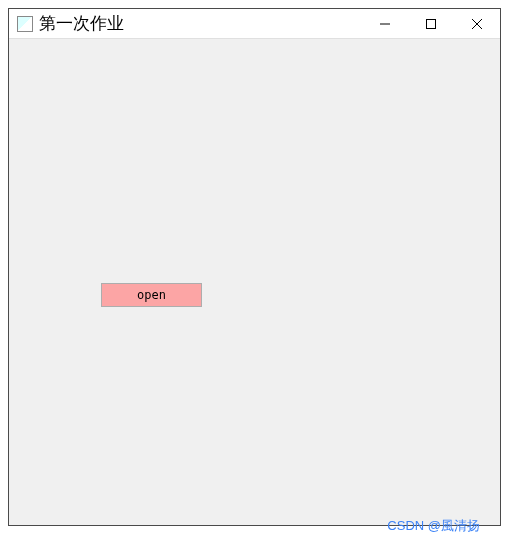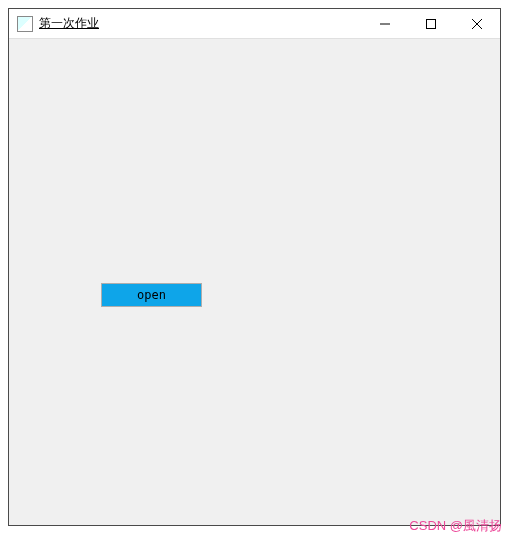--- a/index.html
+++ b/index.html
@@ -34,24 +34,23 @@
     }
     .titlebar-icon {
       width: 16px;
       height: 16px;
       margin-left: 8px;
       margin-right: 6px;
       border: 1px solid #888;
       background: linear-gradient(135deg, #dff 0%, #dff 50%, #fff 50%, #fff 100%);
     }
     .titlebar-title {
-      font-size: 12px;
+      font-size: 17px;
       color: #000;
       flex: 0 0 auto;
-      text-decoration: underline;
     }
     .titlebar-spacer {
       flex: 1 1 auto;
     }
     .titlebar-controls {
       display: flex;
       height: 100%;
     }
     .titlebar-btn {
       width: 46px;
@@ -69,43 +68,43 @@
     }
     .client-area {
       flex: 1 1 auto;
       position: relative;
       background: #f0f0f0;
     }
     .app-button {
       position: absolute;
       width: 101px;
       height: 24px;
-      background: #0ea5e9;
+      background: #fca5a5;
       border: 1px solid #adadad;
       font-family: "SimSun", "NSimSun", monospace;
       font-size: 12px;
       color: #000;
       text-align: center;
       line-height: 22px;
       cursor: pointer;
     }
     .btn-open {
       left: 92px;
       top: 244px;
     }
     .btn-close2 {
       left: 290px;
       top: 244px;
     }
     .watermark {
       position: absolute;
-      right: 8px;
+      right: 30px;
       bottom: 10px;
       font-size: 13px;
-      color: #ec4899;
+      color: #3b82f6;
       font-family: "Microsoft YaHei", sans-serif;
       pointer-events: none;
       margin-left: 24px;
     }
   </style>
 </head>
 <body>
 
 <div class="window">
   <div class="titlebar">

